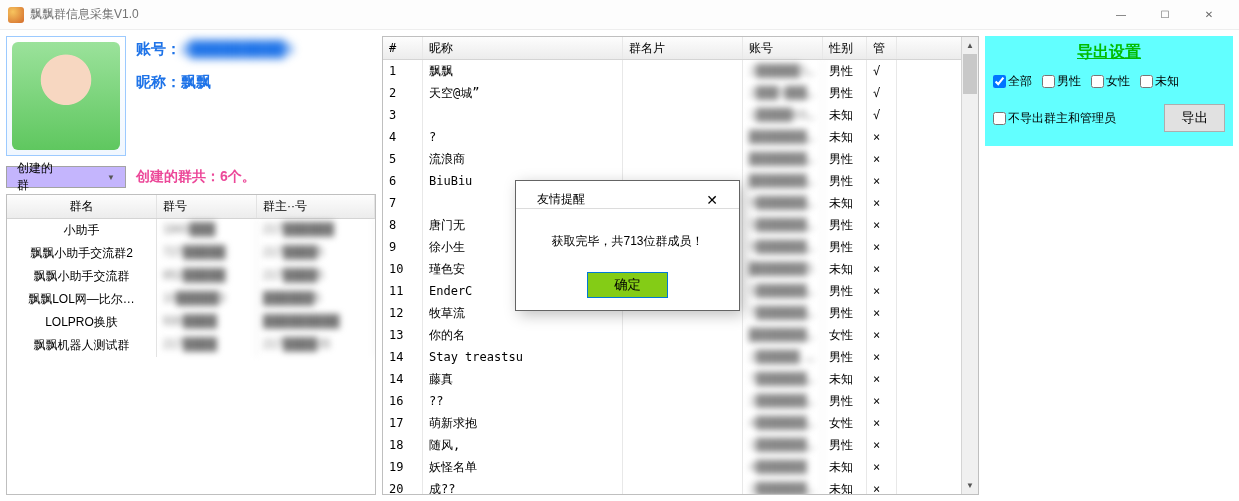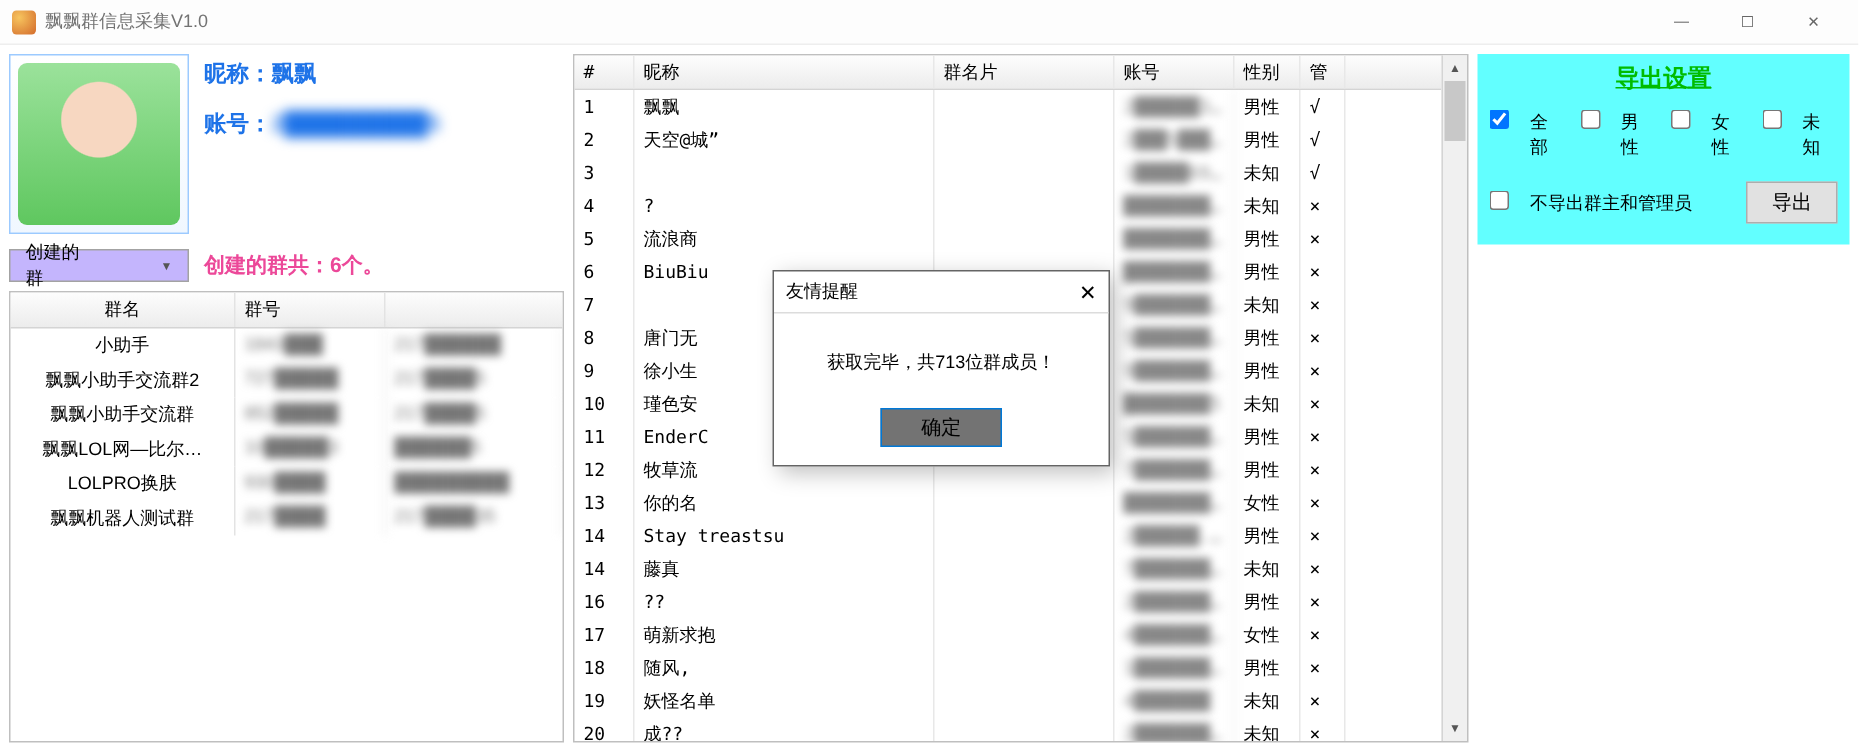--- a/index.html
+++ b/index.html
@@ -35,64 +35,65 @@
   .m0{width:40px;} .m1{width:200px;} .m2{width:120px;} .m3{width:80px;} .m4{width:44px;} .m5{width:30px;}
   .mt-row .blurcell { filter: blur(3px); color:#888; }
   .vscroll { width: 17px; background:#f0f0f0; border-left:1px solid #d4d4d4; display:flex; flex-direction:column; }
   .vscroll .arrowbtn { height:17px; background:#f0f0f0; display:flex; align-items:center; justify-content:center; font-size:8px; color:#555; }
   .vscroll .track { flex:1; position:relative; }
   .vscroll .thumb { position:absolute; top:0; left:1px; right:1px; height:40px; background:#c8c8c8; }
   .right { width: 248px; }
   .export-panel { background:#62ffff; padding: 4px 8px 14px 8px; }
   .export-title { text-align:center; color:#00bc00; font-size:16px; font-weight:bold; text-decoration: underline; margin: 2px 0 10px; }
   .chkrow { display:flex; gap:10px; align-items:center; margin: 8px 0 14px; }
-  .chk { display:flex; align-items:flex-start; gap:14px; }
+  .chk { display:flex; align-items:center; gap:2px; }
   .chk input { width:13px; height:13px; }
   .export-actions { display:flex; align-items:center; justify-content: space-between; }
   .btn { background:#e1e1e1; border:1px solid #adadad; padding: 4px 16px; }
   .dialog { position:absolute; left:515px; top:150px; width:225px; background:#fff; border:1px solid #646464; box-shadow: 4px 4px 14px rgba(0,0,0,0.25); z-index:50; }
-  .dialog-titlebar { height:28px; display:flex; align-items:center; padding:0 8px; justify-content:space-between; border-bottom:1px solid #dcdcdc; }
+  .dialog-titlebar { height:28px; display:flex; align-items:flex-end; padding:0 21px; justify-content:space-between; border-bottom:1px solid #dcdcdc; }
   .dialog-titlebar .dclose { font-size:14px; font-family: Arial; }
   .dialog-body { padding: 24px 10px 12px; text-align:center; }
   .dialog-footer { display:flex; justify-content:center; padding: 10px 0 12px; }
-  .dialog .okbtn { border:1px solid #0078d7; background:#737373; padding: 3px 26px; }
+  .dialog .okbtn { border:1px solid #0078d7; background:#84cc16; padding: 3px 26px; }
 </style>
 </head>
 <body>
 
 <div class="titlebar">
   <div class="icon"></div>
   <div class="title">飘飘群信息采集V1.0</div>
   <div class="winbtn">—</div>
   <div class="winbtn">☐</div>
   <div class="winbtn">✕</div>
 </div>
 
 <div class="main">
   <div class="left">
     <div class="profile-row">
       <div class="avatar-box">
           <div class="avatar-inner"></div>
         </div>
       <div class="profile-info">
+        <div class="row"><span class="label">账号：</span><span class="label blurred">2█████████5</span></div>
         <div class="row"><span class="label">昵称：</span><span class="label">飘飘</span></div>
-        <div class="row"><span class="label">账号：</span><span class="label blurred">2█████████5</span></div>
       </div>
     </div>
     <div class="select-row">
       <div class="combo">
         <span>创建的群</span>
         <span class="arrow">▼</span>
       </div>
       <span class="count-label">创建的群共：6个。</span>
     </div>
     <div class="grouptable">
       <div class="gt-header">
         <div class="c1">群名</div>
         <div class="c2">群号</div>
+        <div class="c3">群主··号</div>
       </div>
       <div id="group-rows">
           <div class="gt-row">
             <div class="c1">小助手</div>
             <div class="c2 blurcell">1843███</div>
             <div class="c3 blurcell">217██████</div>
           </div>
           <div class="gt-row">
             <div class="c1">飘飘小助手交流群2</div>
             <div class="c2 blurcell">727█████</div>

